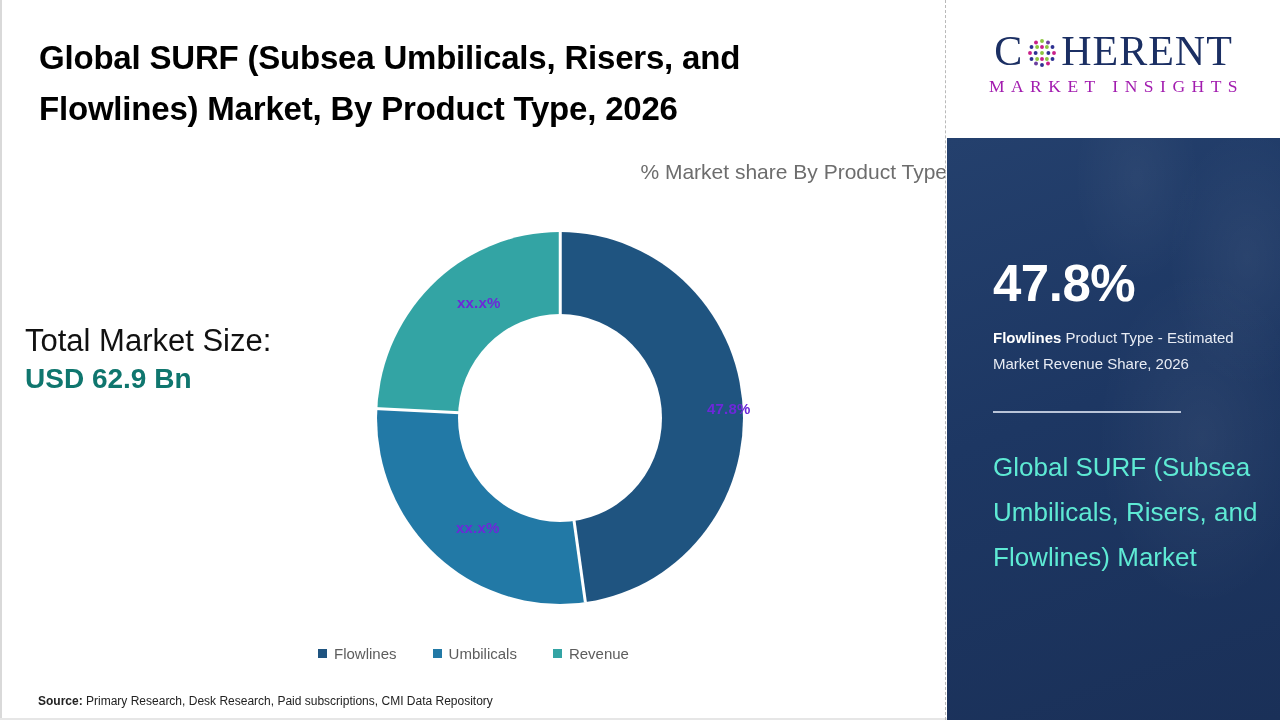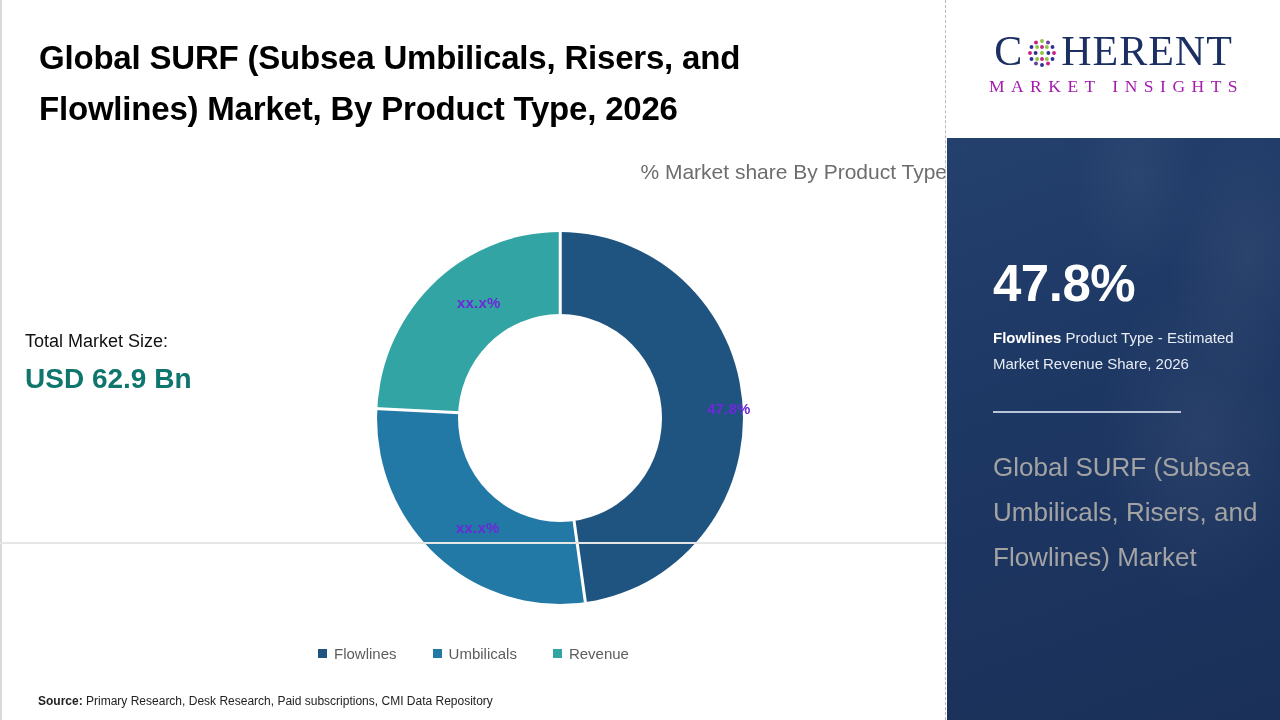--- a/index.html
+++ b/index.html
@@ -10,21 +10,21 @@
     overflow:hidden;
     position:relative;
   }
   .page{
     position:absolute;inset:0;
     display:flex;
   }
   
   .main{
     position:relative;
-    width:947px;height:544px;
+    width:947px;height:720px;
     background:#ffffff;
     box-sizing:border-box;
   }
   .edge-left{
     position:absolute;left:0;top:0;width:2px;height:720px;
     background:#d9d9d9;
   }
   .divider-vert{
     position:absolute;left:945px;top:0;
     width:0;height:720px;
@@ -43,21 +43,21 @@
     left:0;top:160px;width:947px;
     text-align:right;
     font-size:21px;
     color:#6d6d6d;
   }
   .totals{
     position:absolute;
     left:25px;top:323px;
   }
   .totals .t-label{
-    font-size:18px;color:#111111;line-height:36px;
+    font-size:31px;color:#111111;line-height:36px;
   }
   .totals .t-value{
     font-size:28px;color:#0f766e;font-weight:bold;line-height:40px;
   }
   
   .donut-wrap{
     position:absolute;
     left:377px;top:232px;
     width:366px;height:372px;
   }
@@ -182,21 +182,21 @@
   }
   .side-desc b{font-weight:bold;color:#ffffff;}
   .side-rule{
     margin-top:34px;
     width:188px;height:1.5px;
     background:#b9c4d8;
   }
   .side-market{
     margin-top:32px;
     font-size:26px;
-    color:#a3a3a3;
+    color:#5eead4;
     line-height:45px;
     max-width:300px;
   }
 </style>
 </head>
 <body>
 
 <div class="page">
 
   <div class="main">

